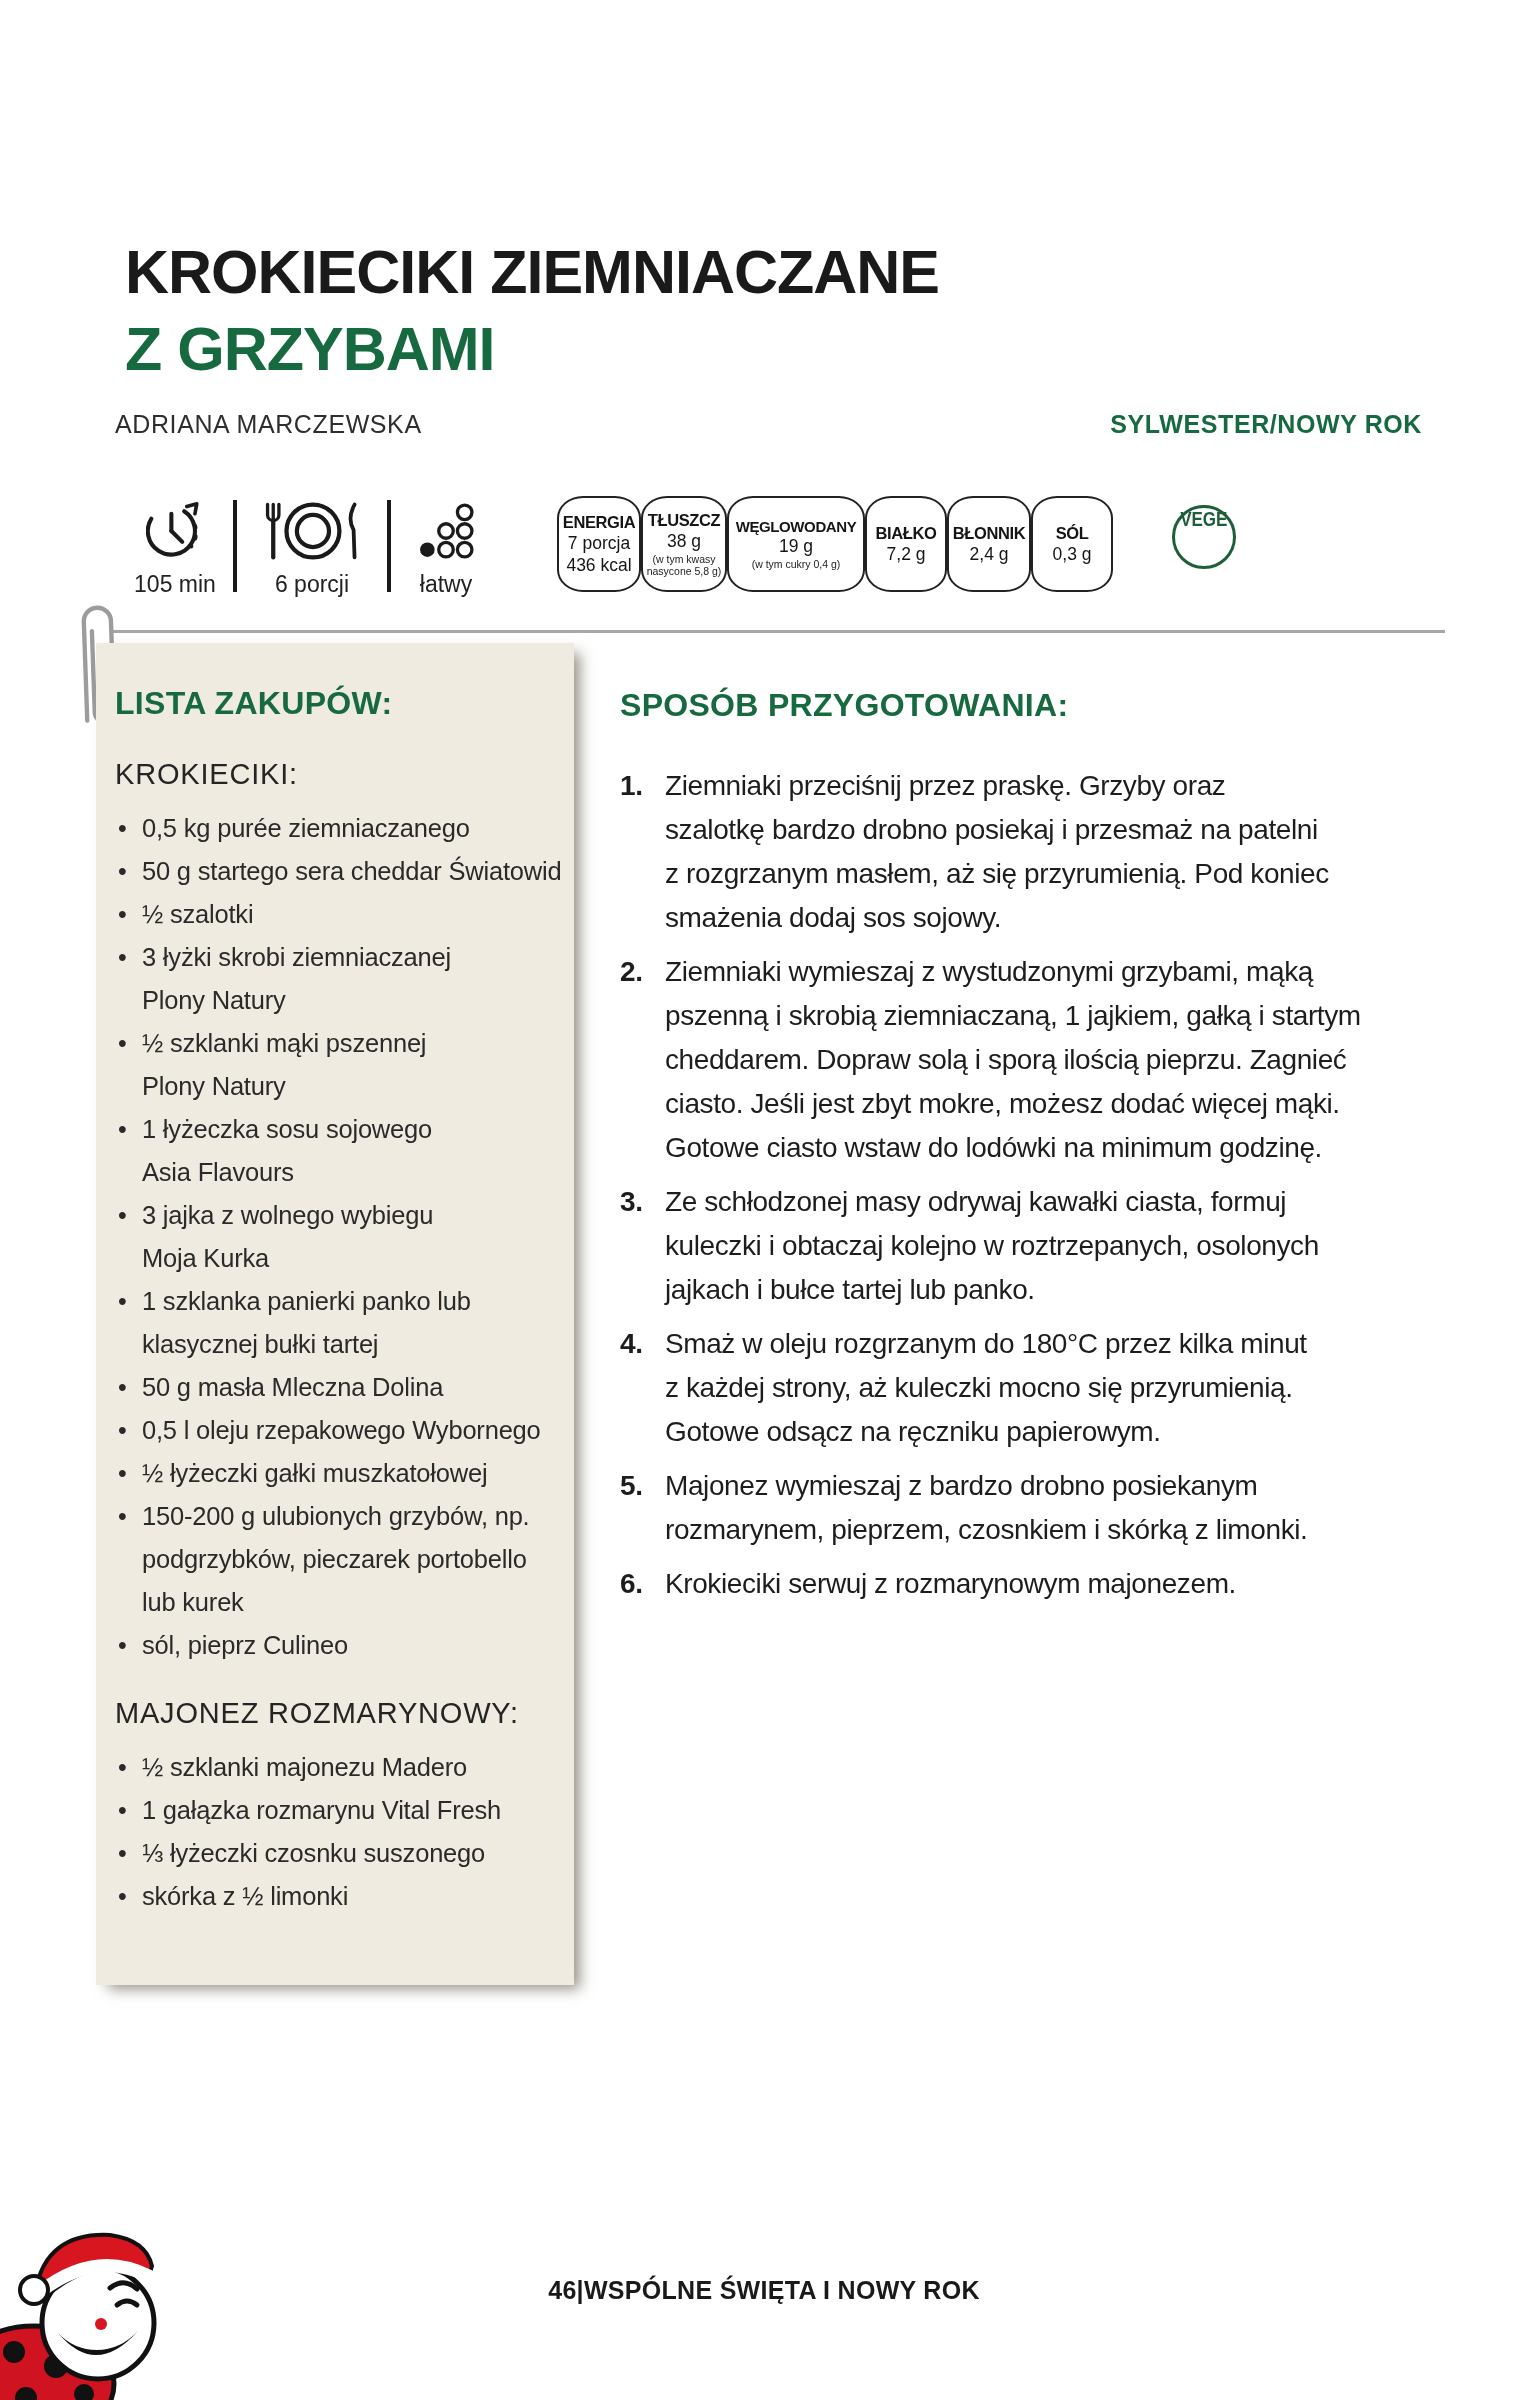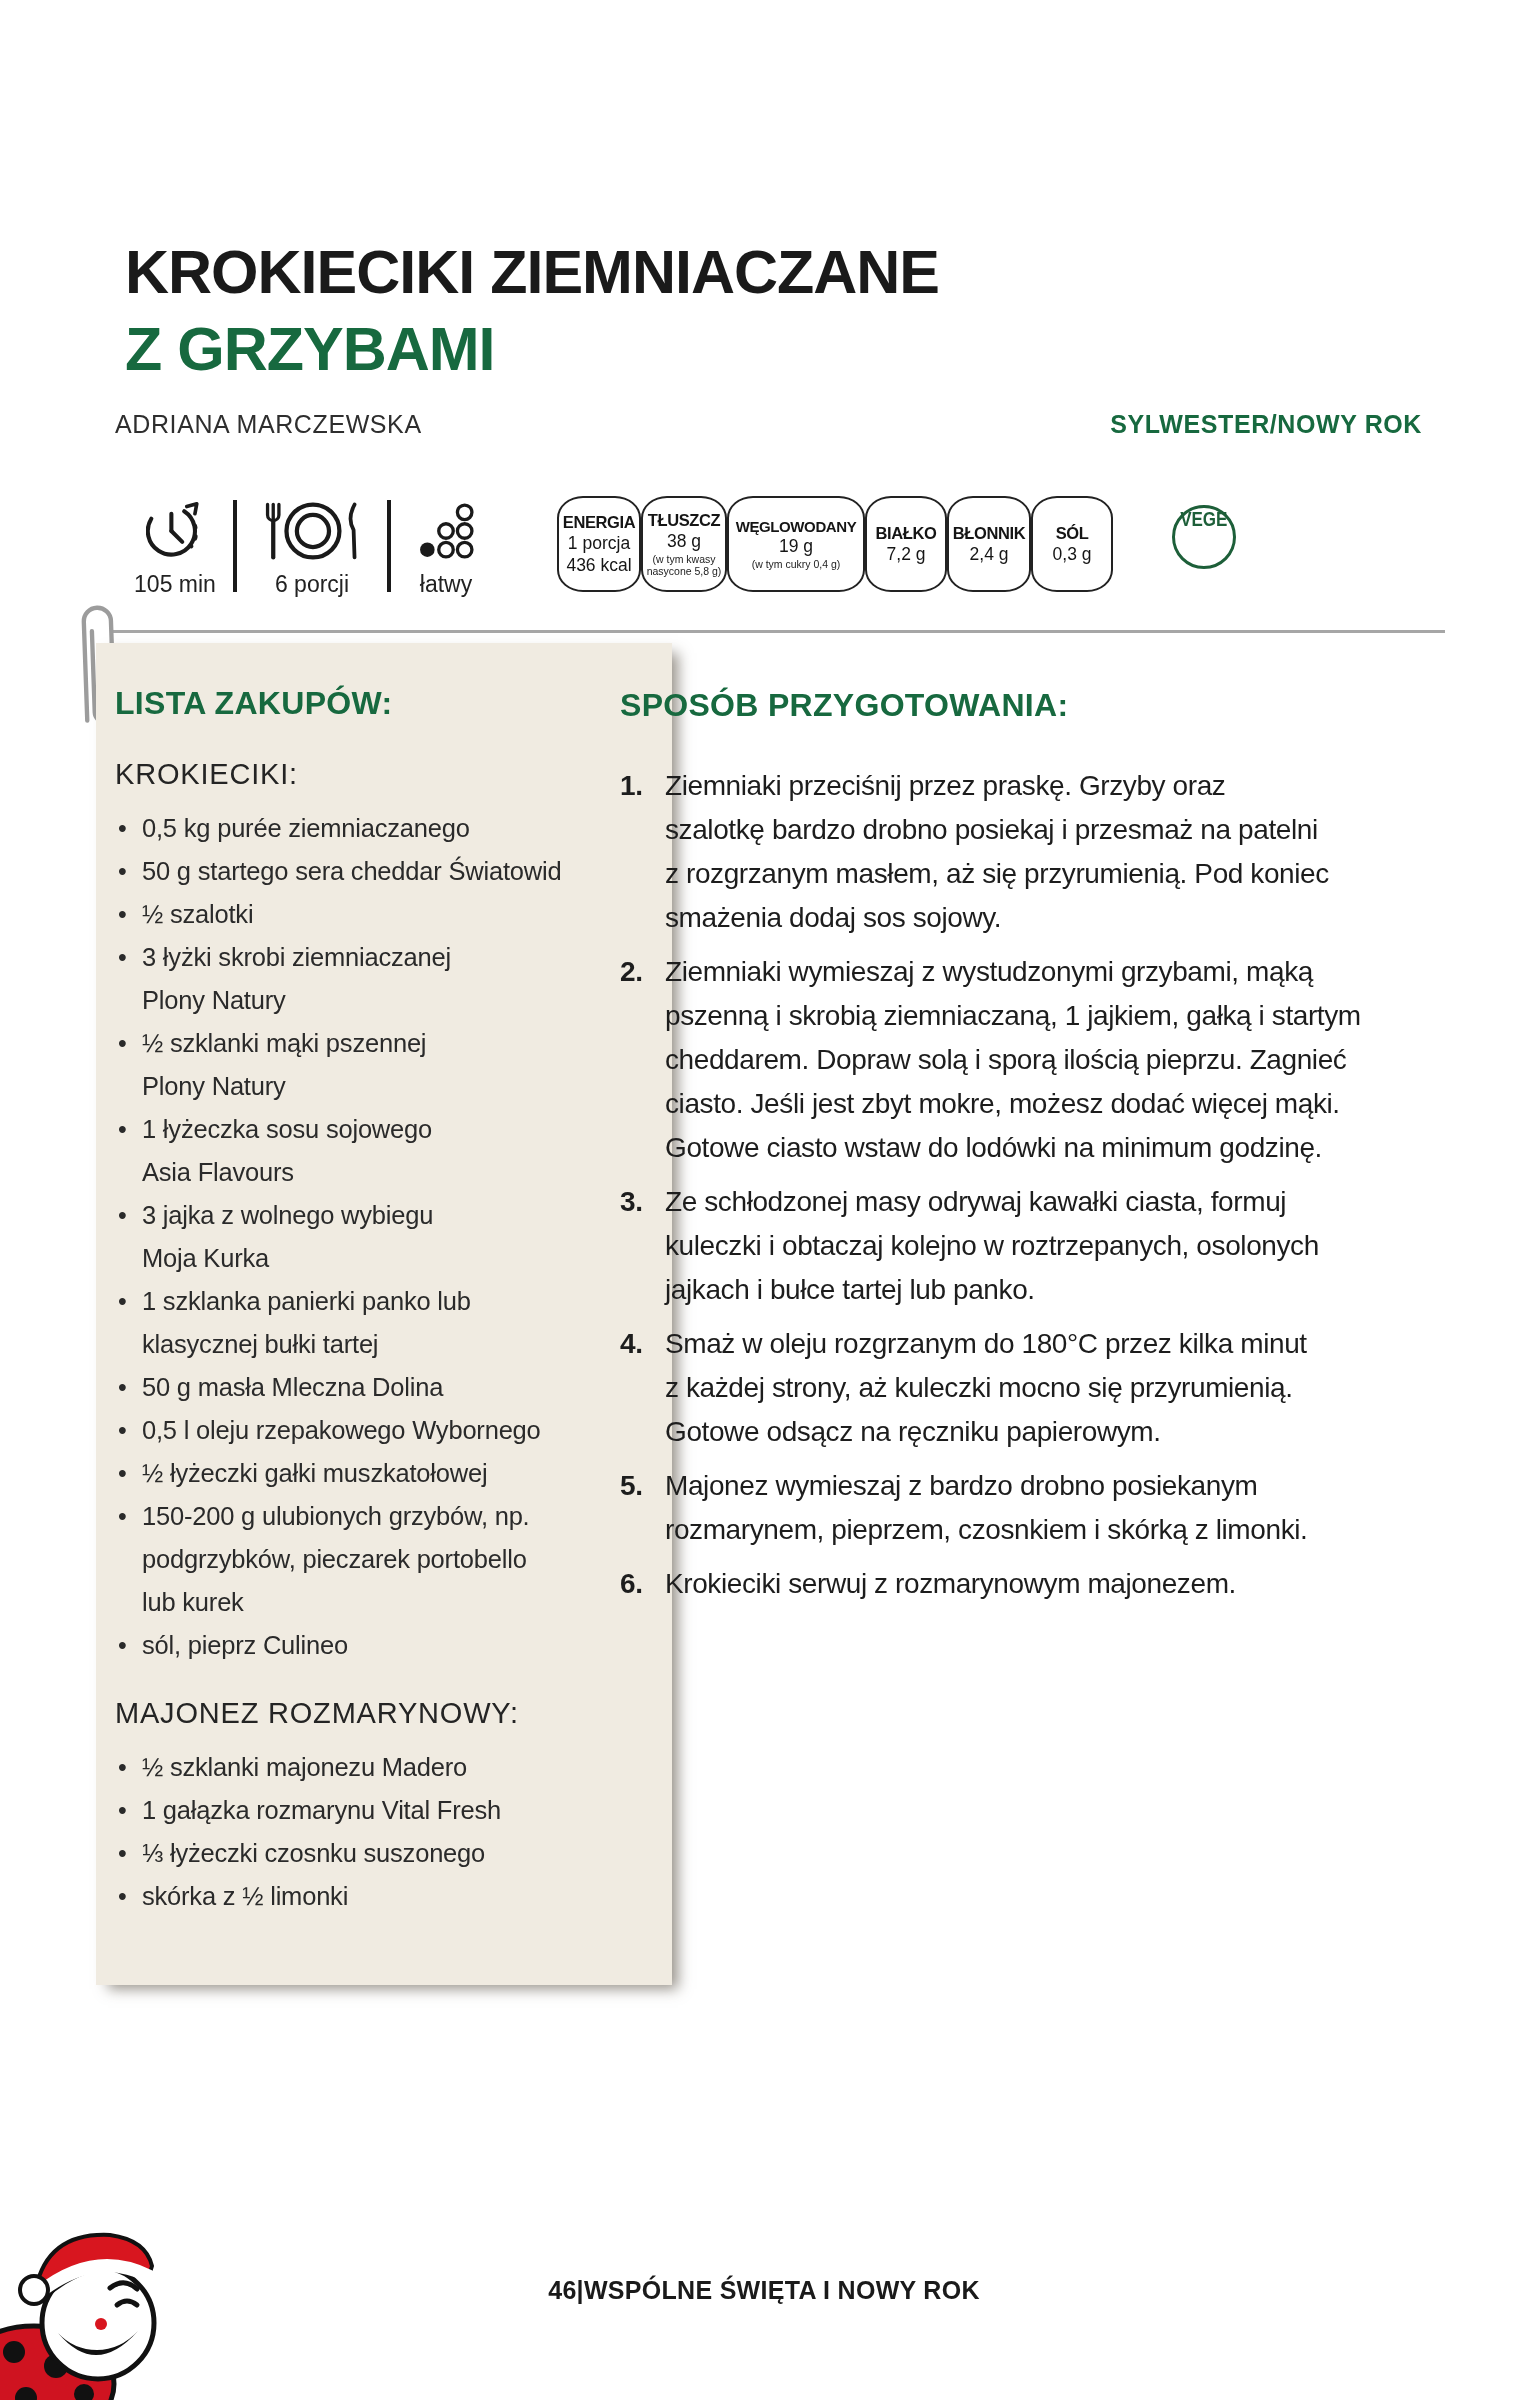--- a/index.html
+++ b/index.html
@@ -41,21 +41,21 @@
   .vege { position:absolute; left:1172px; top:505px; width:64px; height:64px; box-sizing:border-box;
     border:3.5px solid #1d5f39; border-radius:50%; display:flex; align-items:flex-start; justify-content:center; }
   .vege span { font-size:20px; font-weight:700; color:#1d5f39; display:inline-block;
     transform:scaleX(.85); letter-spacing:0; }
 
   
   .top-rule { position:absolute; left:113px; top:630px; width:1332px; height:3px; background:#a6a6a6; }
   .paperclip { position:absolute; left:66px; top:586px; transform:rotate(-2deg); }
 
   
-  .panel { position:absolute; left:96px; top:643px; width:576px; height:1342px; box-sizing:border-box;
+  .panel { position:absolute; left:96px; top:643px; width:478px; height:1342px; box-sizing:border-box;
     background:var(--panel); padding:42px 12px 0 19px;
     box-shadow:9px 7px 13px -3px rgba(70,60,45,.55); }
   .panel h2 { margin:0 0 36px 0; font-size:32px; font-weight:700; letter-spacing:.3px; color:var(--green); }
   .sub-head { margin:0 0 16px 0; font-size:29px; font-weight:400; letter-spacing:.8px; color:#242424; }
   .sub-head.mayo { margin-top:30px; }
   ul.ing { list-style:none; margin:0; padding:0; }
   ul.ing li { position:relative; padding-left:27px; font-size:25.5px; letter-spacing:-.2px;
     line-height:43px; color:#2a2a2a; white-space:pre-line; }
   ul.ing li::before { content:"•"; position:absolute; left:3px; top:0; font-size:25px; color:#2a2a2a; }
 
@@ -128,21 +128,21 @@
         <circle class="ln" cx="45" cy="27" r="7" stroke-width="3.2"></circle>
         <circle class="ln" cx="45" cy="9" r="7" stroke-width="3.2"></circle>
       </svg>
     </div>
     <div class="lbl">łatwy</div>
   </div>
 
   <div class="badges">
     <div class="badge b-0">
       <span class="b-label">ENERGIA</span>
-      <span class="b-val">1 porcja</span>
+      <span class="b-val">7 porcja</span>
       <span class="b-val">436 kcal</span>
     </div>
     <div class="badge b-1">
       <span class="b-label">TŁUSZCZ</span>
       <span class="b-val">38 g</span>
       <span class="b-note">(w tym kwasy nasycone 5,8 g)</span>
     </div>
     <div class="badge b-2 wide">
       <span class="b-label">WĘGLOWODANY</span>
       <span class="b-val">19 g</span>

